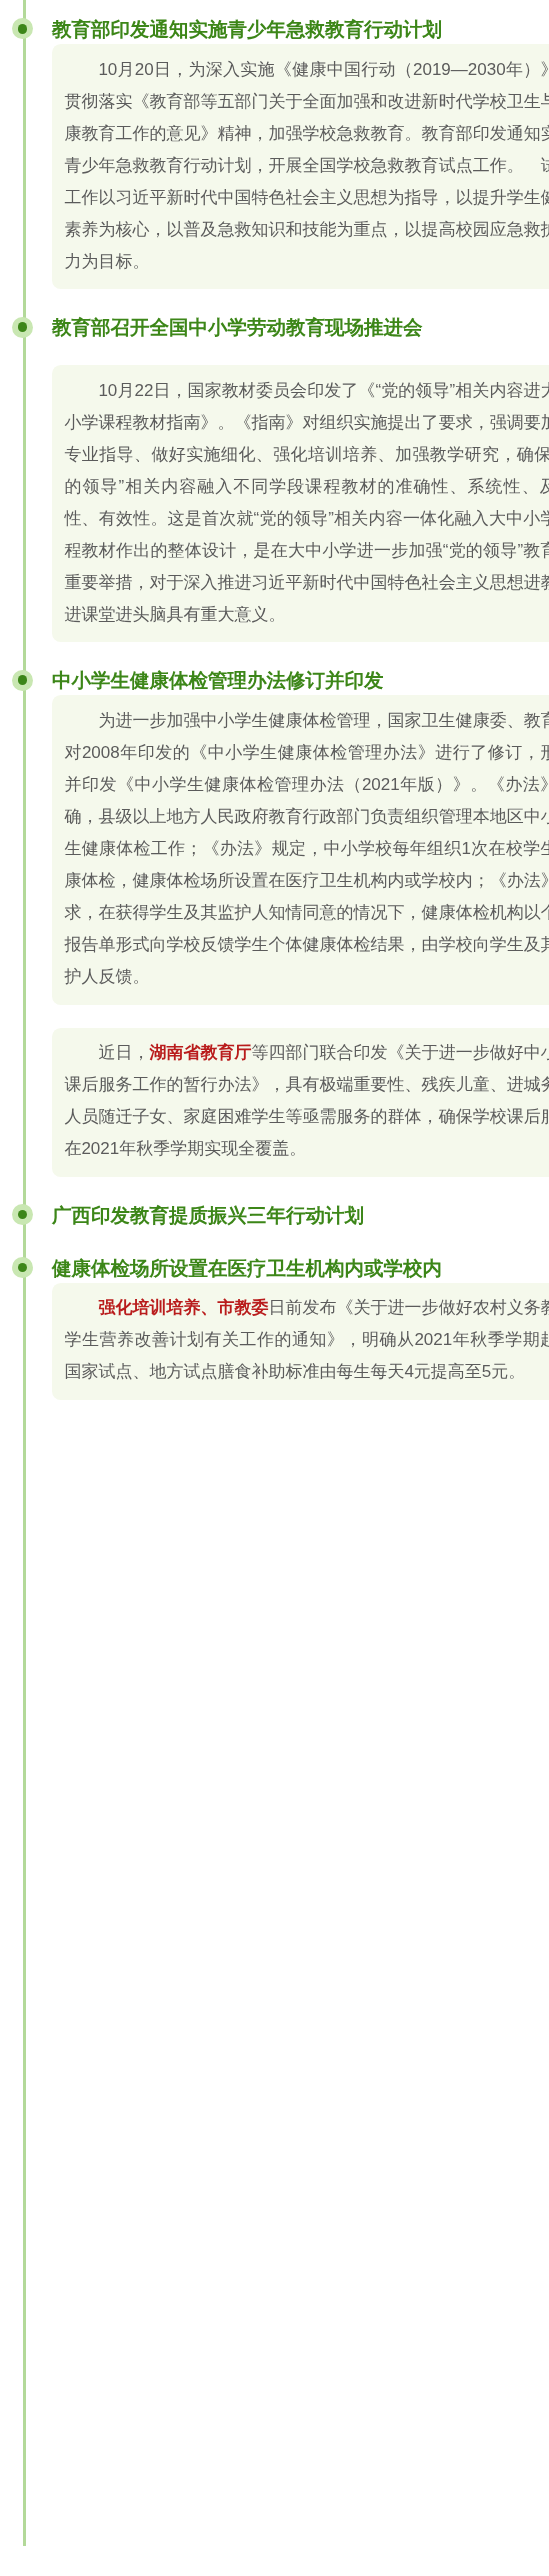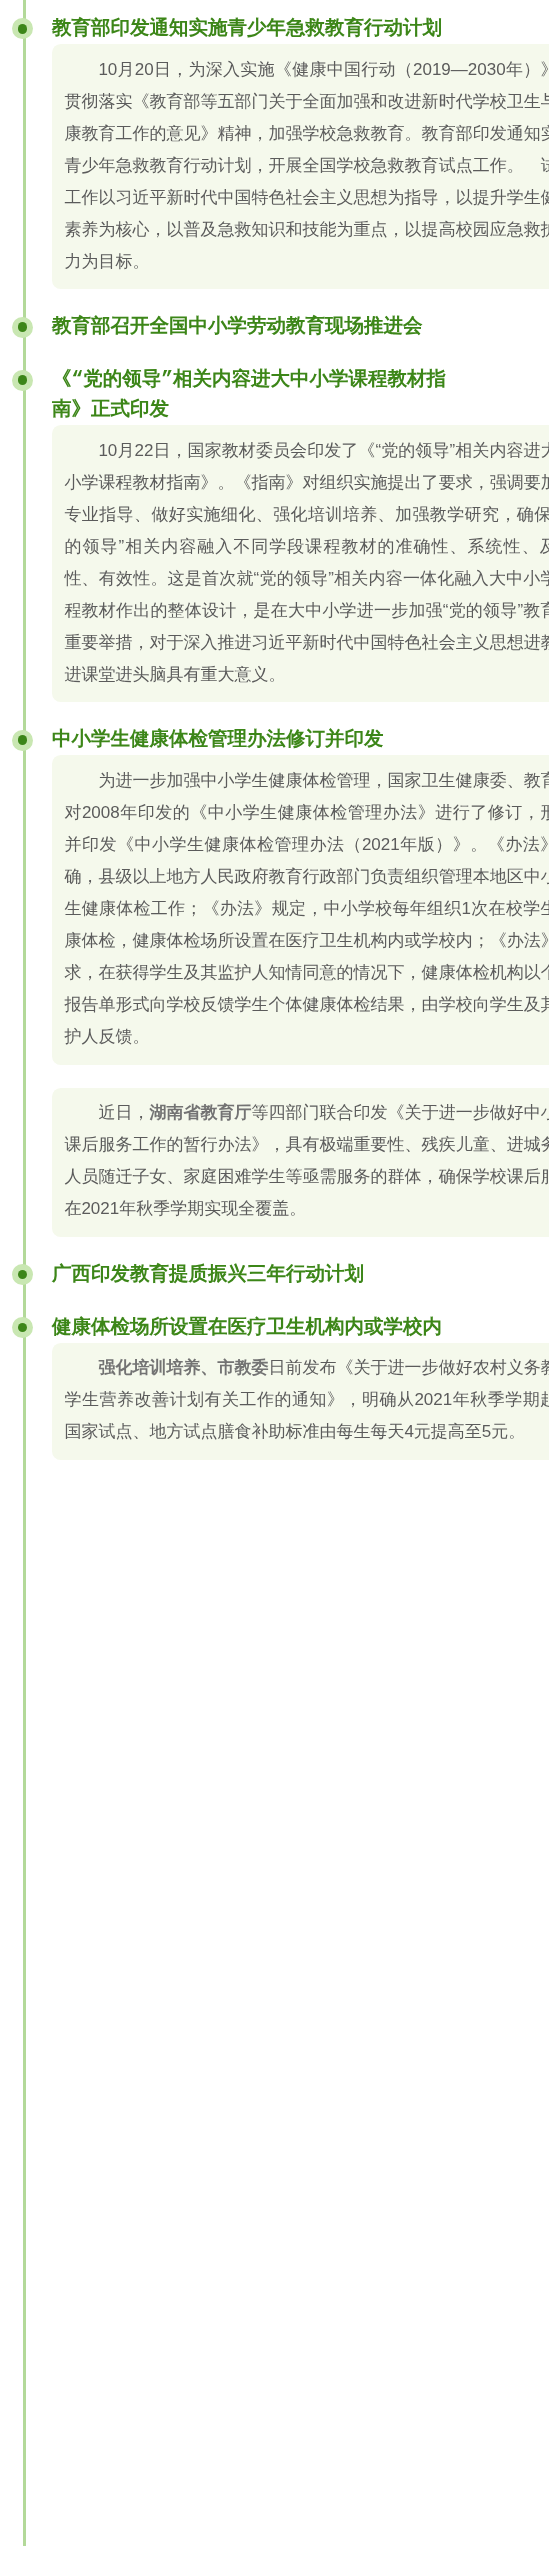--- a/index.html
+++ b/index.html
@@ -38,39 +38,38 @@
     background: #3c8618;
     border-radius: 50%;
   }
   h2.heading {
     margin: 0;
     max-width: 418px;
     font-size: 19.5px;
     line-height: 30px;
     font-weight: bold;
     color: #3c8618;
-    font-family: Liberation Mono, monospace;
   }
   .card {
     box-sizing: border-box;
     width: 536px;
     background: #f5f9ec;
     border-radius: 8.8px;
     padding: 9.7px 13.3px 11.5px 12.4px;
   }
   .para {
     margin: 0;
     font-size: 17px;
     line-height: 32px;
     color: #5b5b5b;
     text-align: justify;
     text-indent: 2em;
     word-break: break-all;
   }
-  .para .lead { font-weight: bold; color: #737373; }
+  .para .lead { font-weight: bold; color: #b91c1c; }
 </style>
 </head>
 <body>
 
 <div class="page">
   <div class="timeline"></div>
 
   <section class="item first">
     <div class="head-row">
       <span class="bullet">
@@ -86,26 +85,20 @@
   <section class="item">
     <div class="head-row">
       <span class="bullet">
           <span class="dot"></span>
         </span>
       <h2 class="heading">教育部召开全国中小学劳动教育现场推进会</h2>
     </div>
   </section>
 
   <section class="item">
-    <div class="head-row">
-      <span class="bullet">
-          <span class="dot"></span>
-        </span>
-      <h2 class="heading">《“党的领导”相关内容进大中小学课程教材指南》正式印发</h2>
-    </div>
     <div class="card">
       <p class="para"><span></span><span class="lead"></span><span>10月22日，国家教材委员会印发了《“党的领导”相关内容进大中小学课程教材指南》。《指南》对组织实施提出了要求，强调要加强专业指导、做好实施细化、强化培训培养、加强教学研究，确保“党的领导”相关内容融入不同学段课程教材的准确性、系统性、及时性、有效性。这是首次就“党的领导”相关内容一体化融入大中小学课程教材作出的整体设计，是在大中小学进一步加强“党的领导”教育的重要举措，对于深入推进习近平新时代中国特色社会主义思想进教材进课堂进头脑具有重大意义。</span></p>
     </div>
   </section>
 
   <section class="item">
     <div class="head-row">
       <span class="bullet">
           <span class="dot"></span>
         </span>

